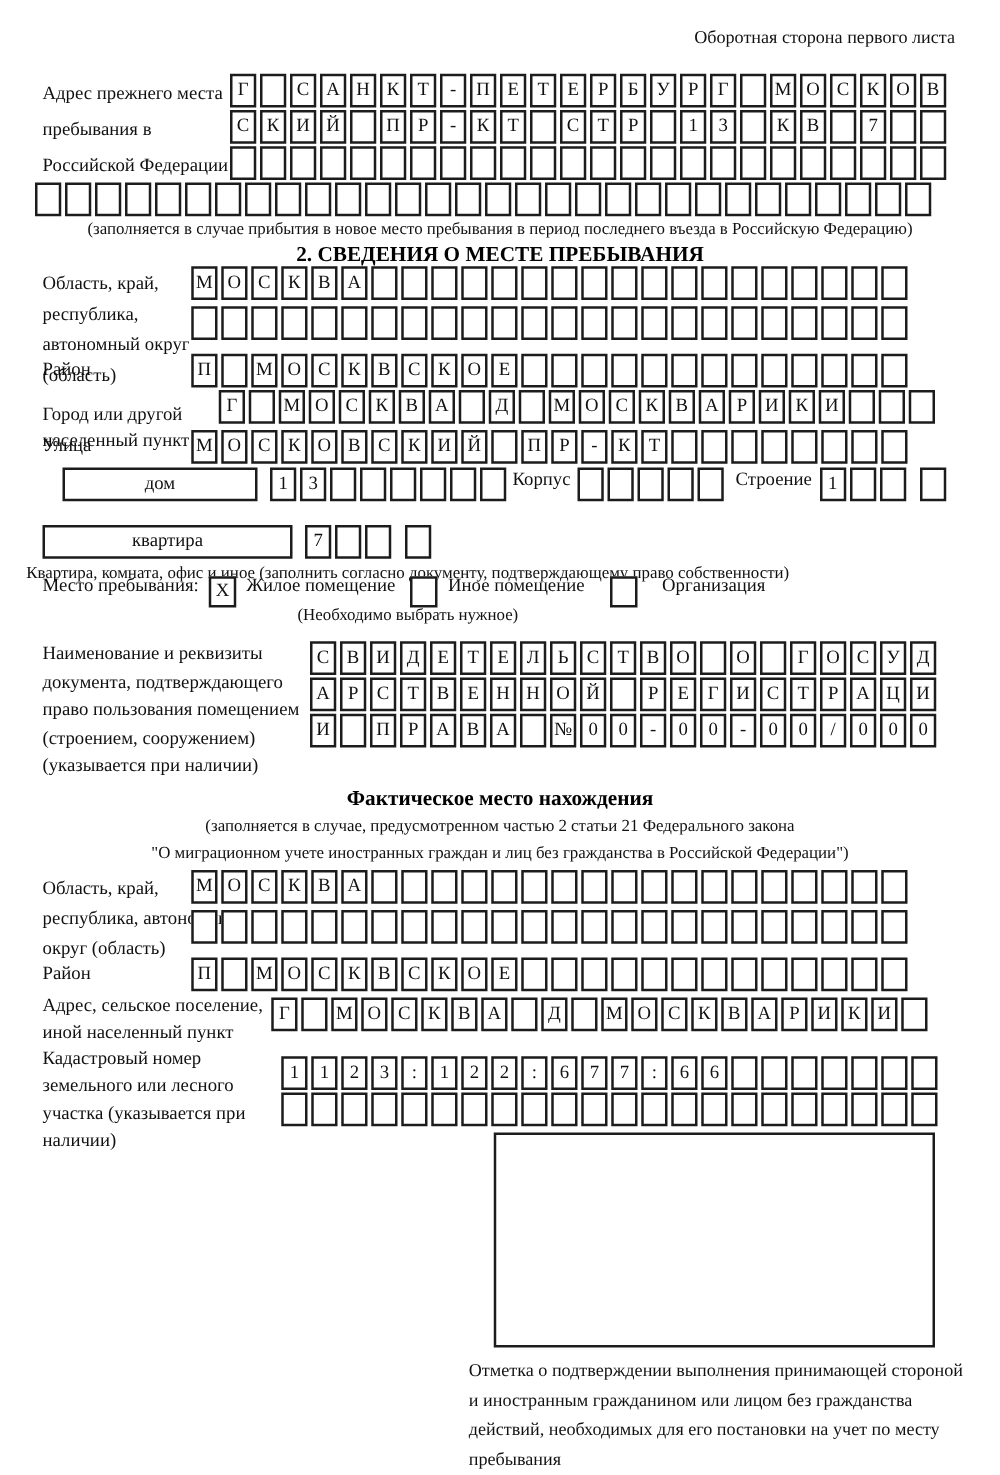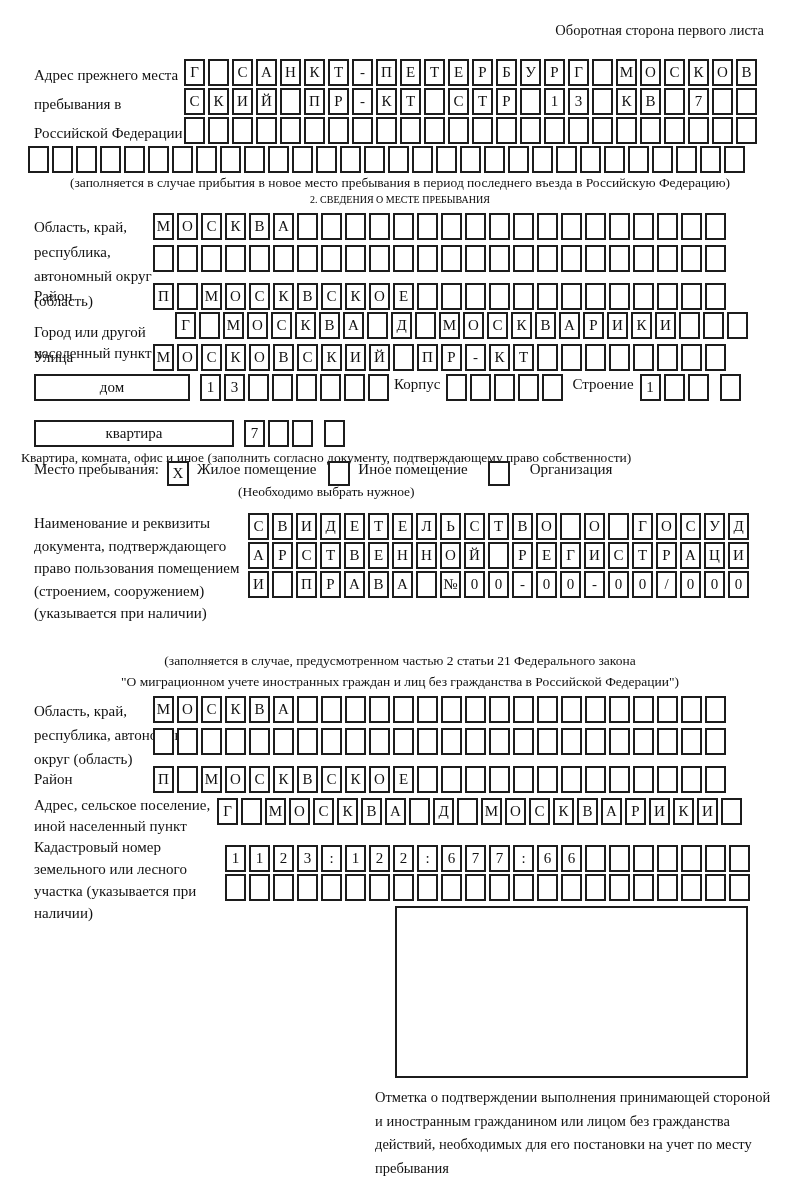--- a/index.html
+++ b/index.html
@@ -3,21 +3,21 @@
 <meta charset="utf-8">
 <style>
   html,body{margin:0;padding:0;background:#ffffff;}
   .page{
     position:relative;width:800px;height:1180px;background:#ffffff;
     font-family:"Liberation Serif","DejaVu Serif",serif;color:#111;overflow:hidden;
   }
   .abs{position:absolute;}
   .lbl{font-size:15px;color:#111;}
   .cap{font-size:13.5px;color:#111;}
-  .ttl{font-size:10px;font-weight:normal;color:#000;}
+  .ttl{font-size:17px;font-weight:bold;color:#000;}
   .center{left:0;right:0;text-align:center;}
   .cellrow{white-space:nowrap;height:27px;}
   .cell{
     display:inline-block;width:17px;height:23px;border:2px solid #1c1c1c;
     margin-right:3px;text-align:center;vertical-align:top;
     font-size:15px;line-height:23px;background:#fff;
   }
   .gap-last .cell:last-child{margin-left:8px;}
   .wordbox{
     display:inline-block;border:2px solid #1c1c1c;height:23px;line-height:23px;
@@ -52,21 +52,21 @@
 
   <div class="abs lbl" style="left:34px;top:288px;">Район</div>
   <div class="abs cellrow" style="left:153px;top:283px;"><span class="cell">П</span><span class="cell"></span><span class="cell">М</span><span class="cell">О</span><span class="cell">С</span><span class="cell">К</span><span class="cell">В</span><span class="cell">С</span><span class="cell">К</span><span class="cell">О</span><span class="cell">Е</span><span class="cell"></span><span class="cell"></span><span class="cell"></span><span class="cell"></span><span class="cell"></span><span class="cell"></span><span class="cell"></span><span class="cell"></span><span class="cell"></span><span class="cell"></span><span class="cell"></span><span class="cell"></span><span class="cell"></span></div>
 
   <div class="abs lbl" style="left:34px;top:322px;width:150px;line-height:21px;">Город или другой населенный пункт</div>
   <div class="abs cellrow" style="left:175px;top:312px;"><span class="cell">Г</span><span class="cell"></span><span class="cell">М</span><span class="cell">О</span><span class="cell">С</span><span class="cell">К</span><span class="cell">В</span><span class="cell">А</span><span class="cell"></span><span class="cell">Д</span><span class="cell"></span><span class="cell">М</span><span class="cell">О</span><span class="cell">С</span><span class="cell">К</span><span class="cell">В</span><span class="cell">А</span><span class="cell">Р</span><span class="cell">И</span><span class="cell">К</span><span class="cell">И</span><span class="cell"></span><span class="cell"></span><span class="cell"></span></div>
 
   <div class="abs lbl" style="left:34px;top:349px;">Улица</div>
   <div class="abs cellrow" style="left:153px;top:344px;"><span class="cell">М</span><span class="cell">О</span><span class="cell">С</span><span class="cell">К</span><span class="cell">О</span><span class="cell">В</span><span class="cell">С</span><span class="cell">К</span><span class="cell">И</span><span class="cell">Й</span><span class="cell"></span><span class="cell">П</span><span class="cell">Р</span><span class="cell">-</span><span class="cell">К</span><span class="cell">Т</span><span class="cell"></span><span class="cell"></span><span class="cell"></span><span class="cell"></span><span class="cell"></span><span class="cell"></span><span class="cell"></span><span class="cell"></span></div>
 
-  <div class="abs flexrow" style="left:34px;top:374px;">
+  <div class="abs flexrow" style="left:50px;top:374px;">
     <span class="wordbox" style="width:152px;margin-right:10px;">дом</span>
     <span class="cellrow"><span class="cell">1</span><span class="cell">3</span><span class="cell"></span><span class="cell"></span><span class="cell"></span><span class="cell"></span><span class="cell"></span><span class="cell"></span></span>
     <span class="lbl" style="margin:2px 6px 0 2px;">Корпус</span>
     <span class="cellrow"><span class="cell"></span><span class="cell"></span><span class="cell"></span><span class="cell"></span><span class="cell"></span></span>
     <span class="lbl" style="margin:2px 6px 0 6px;">Строение</span>
     <span class="cellrow gap-last"><span class="cell">1</span><span class="cell"></span><span class="cell"></span><span class="cell"></span></span>
   </div>
 
   <div class="abs flexrow" style="left:34px;top:420px;">
     <span class="wordbox" style="width:196px;margin-right:10px;">квартира</span>
@@ -83,20 +83,21 @@
     <span class="chk" style="margin-left:20px;"></span>
     <span class="lbl" style="margin-left:20px;">Организация</span>
   </div>
   <div class="abs cap" style="left:238px;top:484px;">(Необходимо выбрать нужное)</div>
 
   <div class="abs lbl" style="left:34px;top:512px;width:215px;line-height:22.5px;">Наименование и реквизиты документа, подтверждающего право пользования помещением (строением, сооружением) (указывается при наличии)</div>
   <div class="abs cellrow" style="left:248px;top:513px;"><span class="cell">С</span><span class="cell">В</span><span class="cell">И</span><span class="cell">Д</span><span class="cell">Е</span><span class="cell">Т</span><span class="cell">Е</span><span class="cell">Л</span><span class="cell">Ь</span><span class="cell">С</span><span class="cell">Т</span><span class="cell">В</span><span class="cell">О</span><span class="cell"></span><span class="cell">О</span><span class="cell"></span><span class="cell">Г</span><span class="cell">О</span><span class="cell">С</span><span class="cell">У</span><span class="cell">Д</span></div>
   <div class="abs cellrow" style="left:248px;top:542px;"><span class="cell">А</span><span class="cell">Р</span><span class="cell">С</span><span class="cell">Т</span><span class="cell">В</span><span class="cell">Е</span><span class="cell">Н</span><span class="cell">Н</span><span class="cell">О</span><span class="cell">Й</span><span class="cell"></span><span class="cell">Р</span><span class="cell">Е</span><span class="cell">Г</span><span class="cell">И</span><span class="cell">С</span><span class="cell">Т</span><span class="cell">Р</span><span class="cell">А</span><span class="cell">Ц</span><span class="cell">И</span></div>
   <div class="abs cellrow" style="left:248px;top:571px;"><span class="cell">И</span><span class="cell"></span><span class="cell">П</span><span class="cell">Р</span><span class="cell">А</span><span class="cell">В</span><span class="cell">А</span><span class="cell"></span><span class="cell">№</span><span class="cell">0</span><span class="cell">0</span><span class="cell">-</span><span class="cell">0</span><span class="cell">0</span><span class="cell">-</span><span class="cell">0</span><span class="cell">0</span><span class="cell">/</span><span class="cell">0</span><span class="cell">0</span><span class="cell">0</span></div>
 
+  <div class="abs ttl center" style="top:629px;">Фактическое место нахождения</div>
   <div class="abs cap center" style="top:653px;">(заполняется в случае, предусмотренном частью 2 статьи 21 Федерального закона</div>
   <div class="abs cap center" style="top:674px;">"О миграционном учете иностранных граждан и лиц без гражданства в Российской Федерации")</div>
 
   <div class="abs lbl" style="left:34px;top:699px;width:160px;line-height:24px;">Область, край, республика, автономный округ (область)</div>
   <div class="abs cellrow" style="left:153px;top:696px;"><span class="cell">М</span><span class="cell">О</span><span class="cell">С</span><span class="cell">К</span><span class="cell">В</span><span class="cell">А</span><span class="cell"></span><span class="cell"></span><span class="cell"></span><span class="cell"></span><span class="cell"></span><span class="cell"></span><span class="cell"></span><span class="cell"></span><span class="cell"></span><span class="cell"></span><span class="cell"></span><span class="cell"></span><span class="cell"></span><span class="cell"></span><span class="cell"></span><span class="cell"></span><span class="cell"></span><span class="cell"></span></div>
   <div class="abs cellrow" style="left:153px;top:728px;"><span class="cell"></span><span class="cell"></span><span class="cell"></span><span class="cell"></span><span class="cell"></span><span class="cell"></span><span class="cell"></span><span class="cell"></span><span class="cell"></span><span class="cell"></span><span class="cell"></span><span class="cell"></span><span class="cell"></span><span class="cell"></span><span class="cell"></span><span class="cell"></span><span class="cell"></span><span class="cell"></span><span class="cell"></span><span class="cell"></span><span class="cell"></span><span class="cell"></span><span class="cell"></span><span class="cell"></span></div>
 
   <div class="abs lbl" style="left:34px;top:771px;">Район</div>
   <div class="abs cellrow" style="left:153px;top:766px;"><span class="cell">П</span><span class="cell"></span><span class="cell">М</span><span class="cell">О</span><span class="cell">С</span><span class="cell">К</span><span class="cell">В</span><span class="cell">С</span><span class="cell">К</span><span class="cell">О</span><span class="cell">Е</span><span class="cell"></span><span class="cell"></span><span class="cell"></span><span class="cell"></span><span class="cell"></span><span class="cell"></span><span class="cell"></span><span class="cell"></span><span class="cell"></span><span class="cell"></span><span class="cell"></span><span class="cell"></span><span class="cell"></span></div>
 

